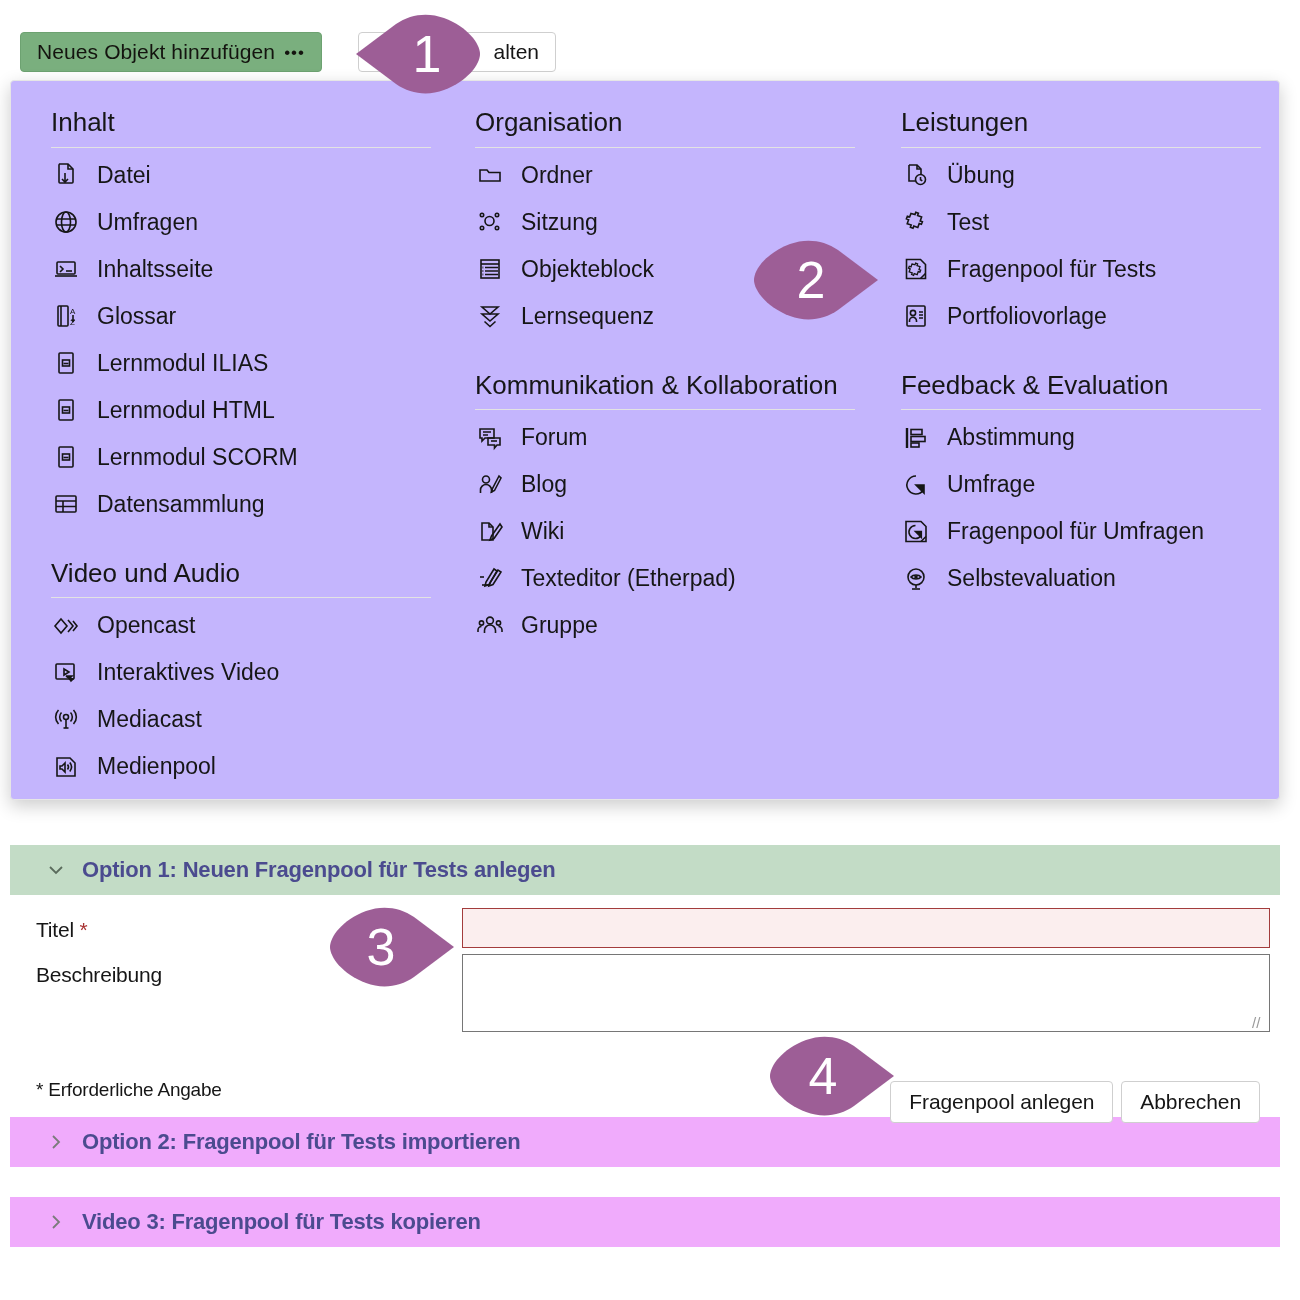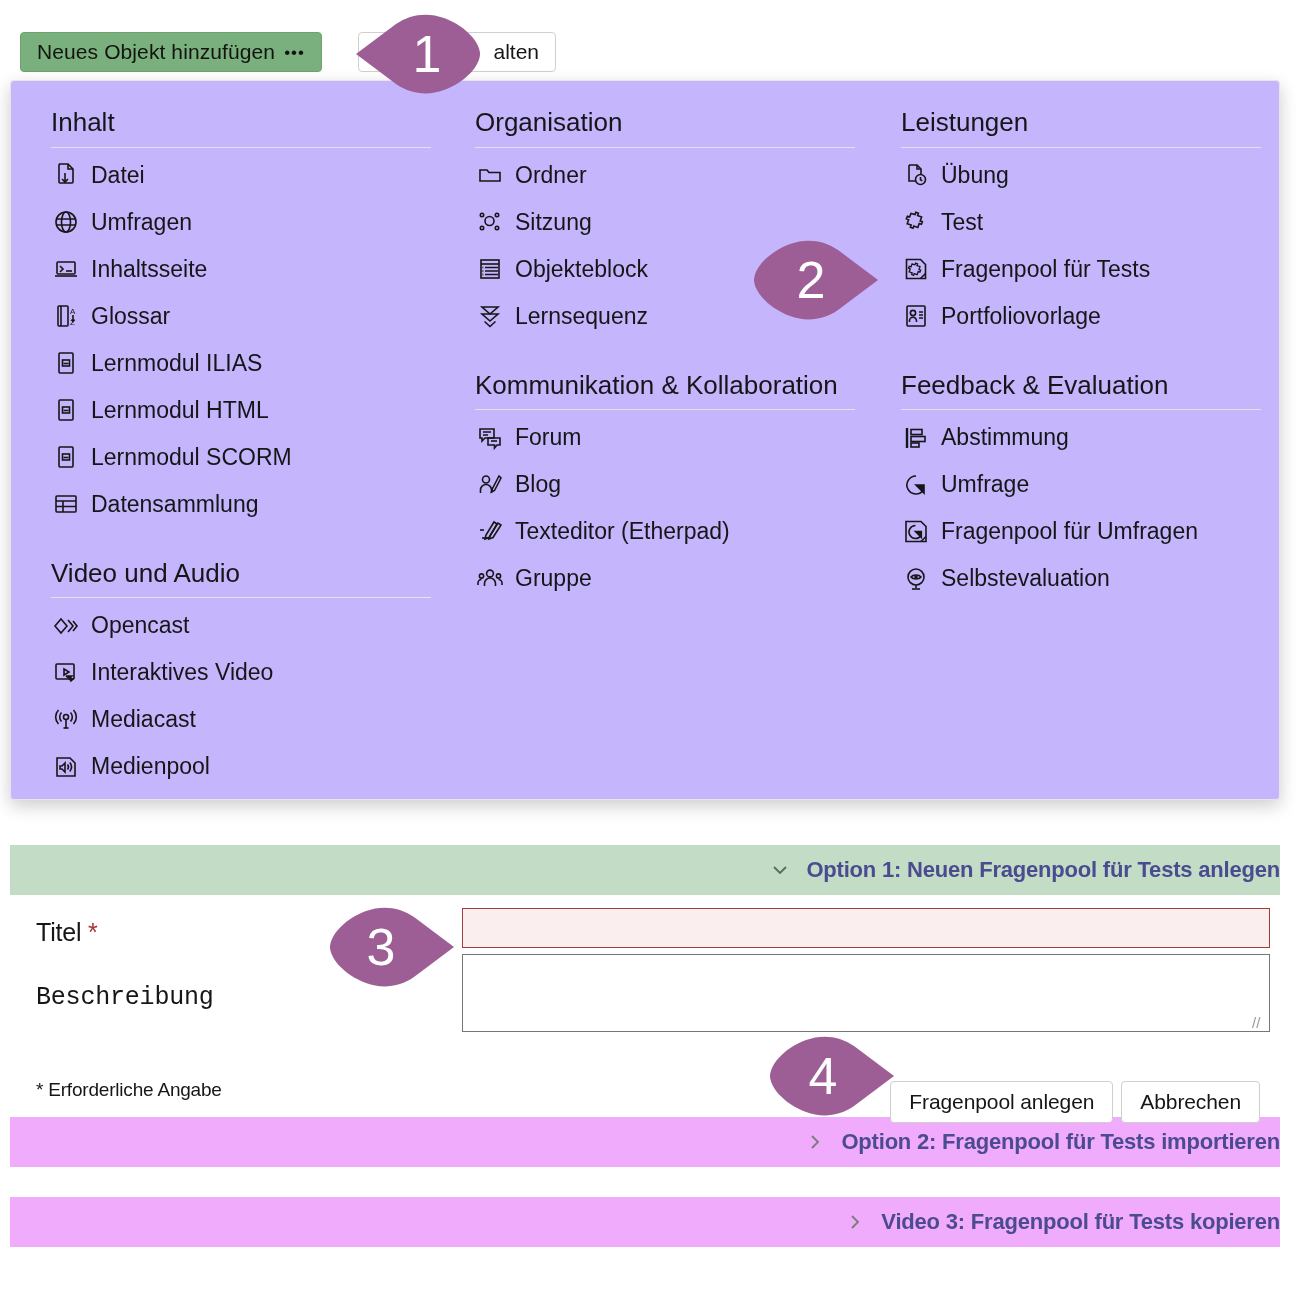--- a/index.html
+++ b/index.html
@@ -50,50 +50,49 @@
     font-size:26px;font-weight:400;color:#161616;
     line-height:1.22;
     padding:0 0 8px 0;margin:0;
   }
   .grp-rule{border-bottom:1px solid #e3e3e3;margin:0 0 4px 0;}
   .grp + .grp{margin-top:30px;}
 
   .item{
     display:flex;align-items:center;
     height:47px;
-    gap:10px;
+    gap:16px;
   }
   .item .ico{
     width:30px;height:30px;flex:0 0 30px;
     display:flex;align-items:center;justify-content:center;
   }
   .item .ico svg{display:block;}
   .item .lbl{font-size:23px;color:#161616;white-space:nowrap;line-height:1;}
 
   
   .form-wrap{position:absolute;left:10px;top:845px;width:1270px;}
   .opt-head{
     box-sizing:border-box;
     height:50px;width:100%;
     display:flex;align-items:center;
     padding-left:36px;gap:16px;
     font-family:"Liberation Sans", sans-serif;
     font-size:22px;font-weight:bold;color:#4b4b8f;
     letter-spacing:-.2px;
-    justify-content:flex-end;
   }
   .opt-head.green{background:#c3dcc6;}
   .opt-head.grey{background:#f0abfc;}
   .chev{width:20px;height:20px;flex:0 0 20px;}
   .chev svg{display:block}
 
   .fields{position:relative;padding-top:18px;height:170px;}
   .flabel{
     position:absolute;left:26px;
-    font-size:25px;color:#161616;
+    font-size:21px;color:#161616;
     letter-spacing:-.2px;
   }
   .req{color:#a83232;}
   .title-input{
     position:absolute;left:452px;top:13px;
     width:808px;height:40px;box-sizing:border-box;
     background:#fbeeee;border:1px solid #a33c3c;
   }
   .desc-input{
     position:absolute;left:452px;top:59px;
@@ -380,20 +379,30 @@
           <span class="ico">
             <svg width="28" height="28" viewBox="0 0 28 28" fill="none" stroke="#161616" stroke-width="1.6">
               <circle cx="10" cy="8.5" r="3.5"></circle>
                 <path d="M4.5 22v-3a5.5 5.5 0 0 1 11 0v3"></path>
               <path d="M23 5l-6.5 12.5L15.5 21l3-1.5L25 7z"></path>
             </svg>
           </span>
           <span class="lbl">Blog</span>
         </div>
 
+        <div class="item">
+          <span class="ico">
+            <svg width="28" height="28" viewBox="0 0 28 28" fill="none" stroke="#161616" stroke-width="1.6">
+              <path d="M6 5h7l4 4v13H6z"></path>
+                <path d="M13 5v4h4"></path>
+              <path d="M24 6l-8.5 12L14 22l4-1.5L26 9z"></path>
+            </svg>
+          </span>
+          <span class="lbl">Wiki</span>
+        </div>
 
         <div class="item">
           <span class="ico">
             <svg width="28" height="28" viewBox="0 0 28 28" fill="none" stroke="#161616" stroke-width="1.6">
               <path d="M4 12h4"></path>
                 <path d="M6 20h8"></path>
               <path d="M18 4l-8 13-1 4 4-1.5L21 6z"></path>
               <path d="M22 5l-7.5 12L13 21l4-1.5L25 7z"></path>
             </svg>
           </span>
@@ -537,21 +546,21 @@
     <span>Option 1: Neuen Fragenpool für Tests anlegen</span>
   </div>
 
   <div class="fields">
     <div class="flabel" style="top:23px;">
       <span>Titel</span>
       <span class="req">*</span>
     </div>
     <input class="title-input" type="text" value="" style="">
 
-    <div class="flabel" style="top:88px;font-family:Liberation Mono, monospace;">
+    <div class="flabel" style="top:68px;">
       <span>Beschreibung</span>
     </div>
     <textarea class="desc-input" style=""></textarea>
     <div class="resize-grip">//</div>
 
     <div class="req-note">* Erforderliche Angabe</div>
 
     <div class="btnrow">
       <div class="fbtn">Fragenpool anlegen</div>
       <div class="fbtn">Abbrechen</div>

